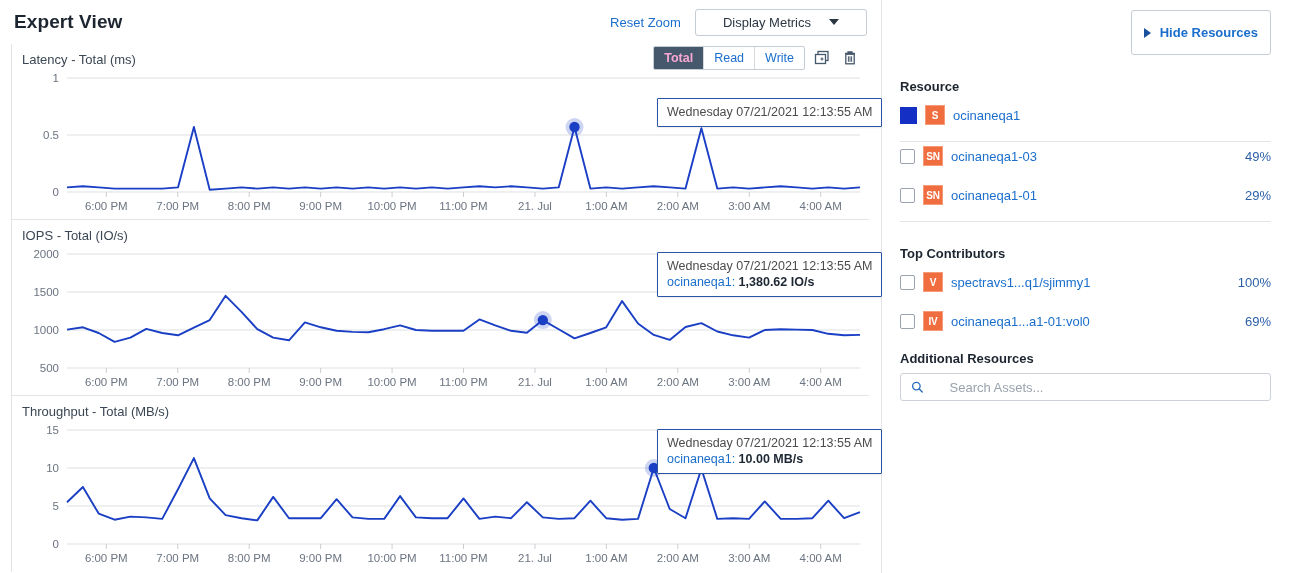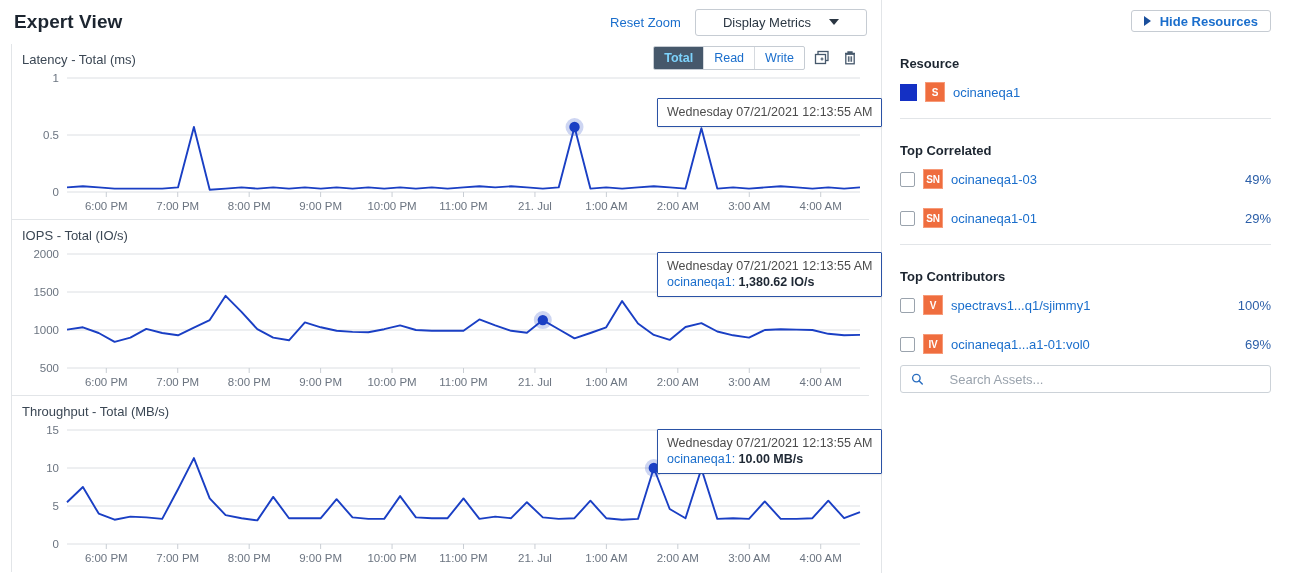--- a/index.html
+++ b/index.html
@@ -64,21 +64,21 @@
   }
   .seg {
     display: flex; border: 1px solid #c6ccd3; border-radius: 2px;
     overflow: hidden; background: #fff; height: 24px;
   }
   .seg div {
     font-size: 12.5px; padding: 0 10px; display: flex; align-items: center;
     color: #1a6ecc; cursor: pointer; border-right: 1px solid #d6dadf;
   }
   .seg div:last-child { border-right: none; }
-  .seg div.active { background: #46586b; color: #7dd3fc; font-weight: bold; }
+  .seg div.active { background: #46586b; color: #f9a8d4; font-weight: bold; }
   .icon-btn { width: 22px; height: 22px; cursor: pointer; display:flex; align-items:center; justify-content:center;}
 
   .plot { position: absolute; left: 0; top: 24px; width: 858px; height: 152px; }
   .plot svg { display: block; }
 
   .tooltip {
     position: absolute; z-index: 8;
     border: 1px solid #2a52a5; background: #fff;
     padding: 5px 9px 6px 9px; border-radius: 1px;
     font-size: 12.5px; line-height: 16px; white-space: nowrap;
@@ -92,21 +92,21 @@
   .right {
     width: 408px; height: 573px;
     border-left: 1px solid #e2e5e8;
     background: #fff;
     padding: 10px 18px 0 18px;
     position: relative;
   }
   .hide-res {
     margin-left: auto;
     border: 1px solid #c6ccd3; border-radius: 3px; background: #fff;
-    height: 22px; padding: 0 12px;
+    height: 45px; padding: 0 12px;
     display: inline-flex; align-items: center; gap: 9px;
     font-size: 13px; font-weight: bold; color: #1a6ecc; cursor: pointer;
   }
   .hide-row { display: flex; }
   .caret-right {
     width: 0; height: 0; border-top: 5px solid transparent;
     border-bottom: 5px solid transparent; border-left: 7px solid #1a4f9c;
   }
   .sec-title {
     font-size: 13px; font-weight: bold; color: #1c2530;
@@ -329,21 +329,20 @@
 
     <div class="sec-title">Resource</div>
     <div class="res-row">
       <span class="swatch"></span>
       <span class="badge">S</span>
       <span class="res-name">ocinaneqa1</span>
     </div>
 
     <div class="divider"></div>
 
-    <div class="sec-title">Top Correlated</div>
     <div class="res-row">
       <span class="cbox"></span>
       <span class="badge">SN</span>
       <span class="res-name">ocinaneqa1-03</span>
       <span class="pct">49%</span>
     </div>
     <div class="res-row" style="margin-top:11px;">
       <span class="cbox"></span>
       <span class="badge">SN</span>
       <span class="res-name">ocinaneqa1-01</span>
@@ -359,20 +358,21 @@
       <span class="res-name">spectravs1...q1/sjimmy1</span>
       <span class="pct">100%</span>
     </div>
     <div class="res-row" style="margin-top:11px;">
       <span class="cbox"></span>
       <span class="badge">IV</span>
       <span class="res-name">ocinaneqa1...a1-01:vol0</span>
       <span class="pct">69%</span>
     </div>
 
+    <div class="sec-title" style="margin-top:16px;">Additional Resources</div>
     <div class="search-wrap">
       <svg width="14" height="14" viewBox="0 0 14 14">
         <circle cx="6" cy="6" r="4.2" fill="none" stroke="#2a6ec0" stroke-width="1.5"></circle>
         <path d="M9.2 9.2 L12.6 12.6" stroke="#2a6ec0" stroke-width="1.6" stroke-linecap="round"></path>
       </svg>
       <input type="text" placeholder="Search Assets..." style="">
     </div>
   </div>
 </div>
 

